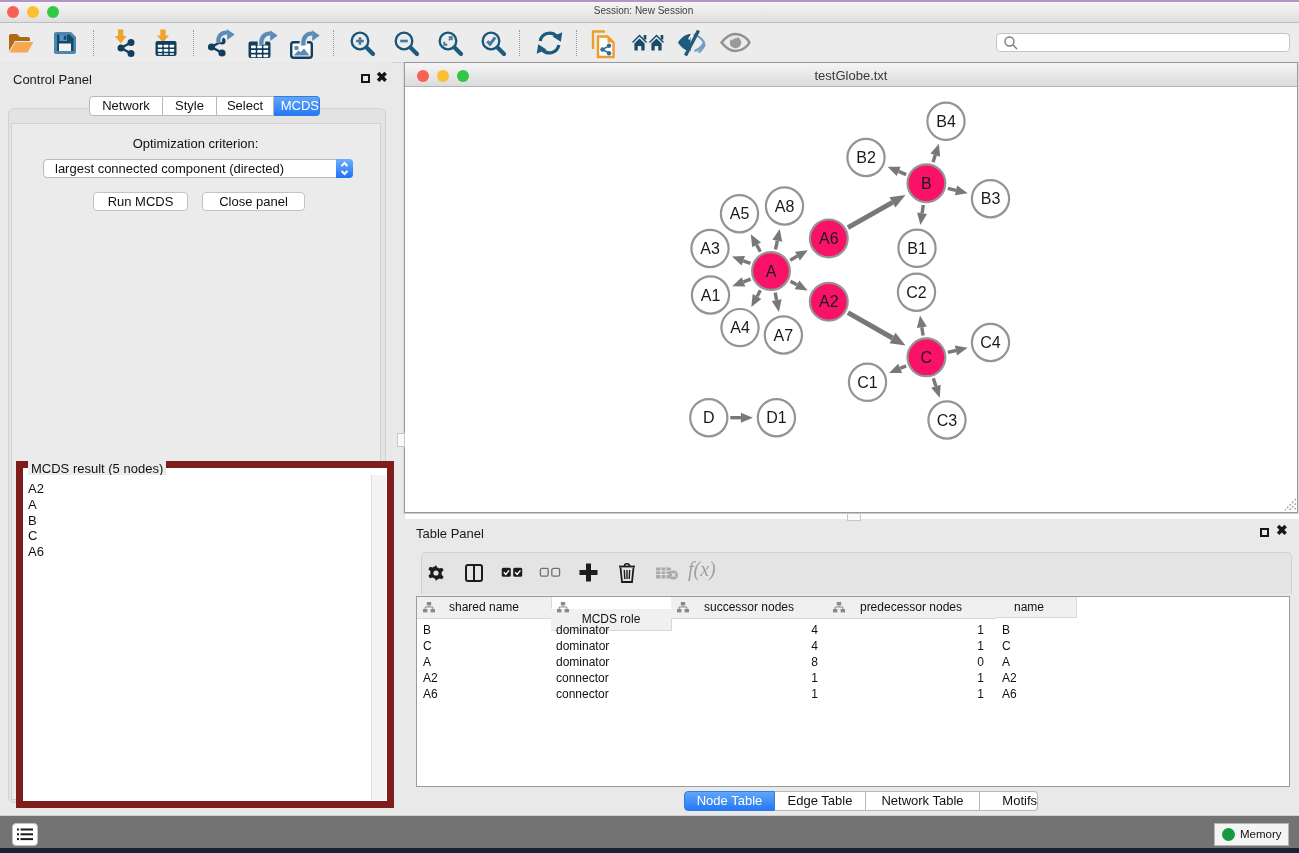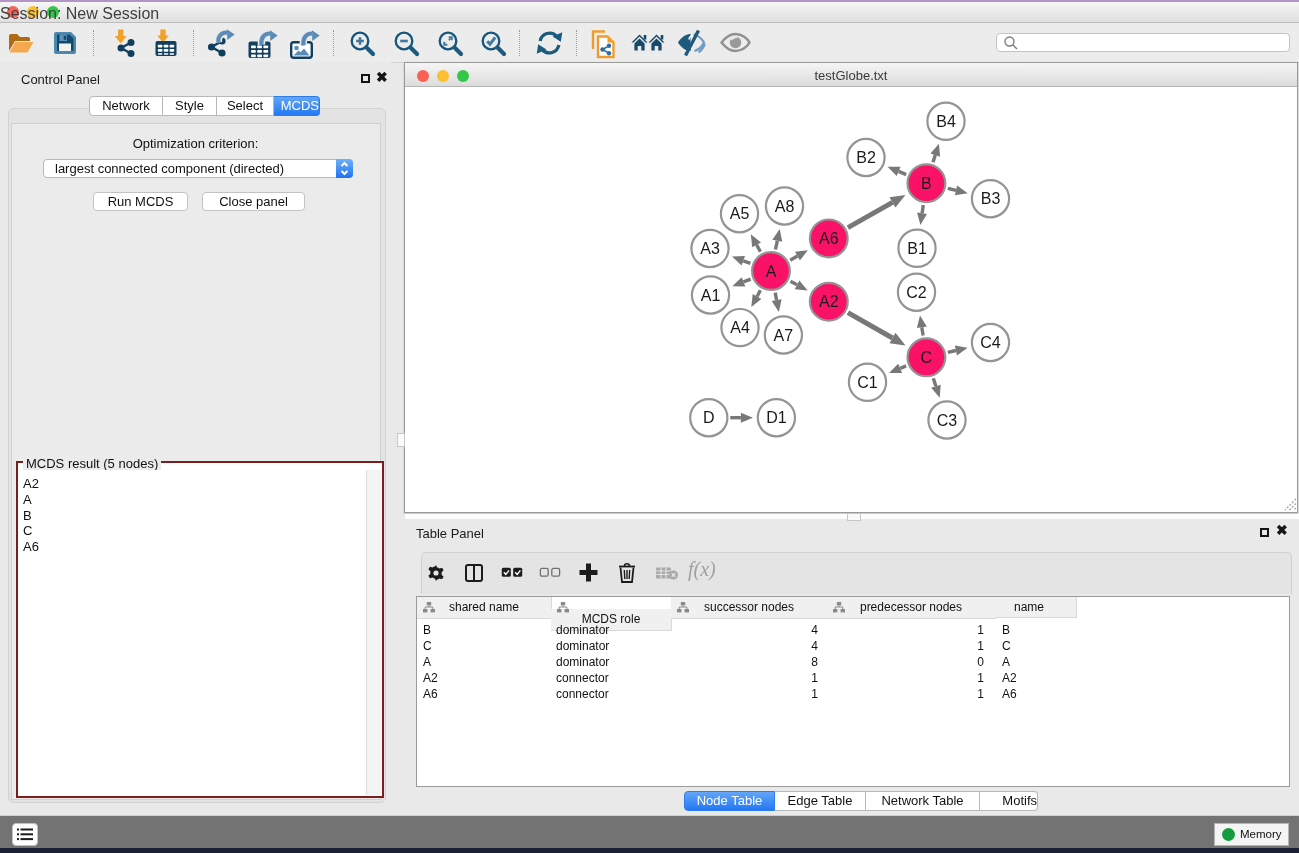--- a/index.html
+++ b/index.html
@@ -2,42 +2,42 @@
 <html><head>
 <meta charset="utf-8">
 <style>
   html,body{margin:0;padding:0;}
   body{width:1299px;height:853px;overflow:hidden;font-family:"Liberation Sans",sans-serif;}
   #root{position:relative;width:1299px;height:853px;background:#e9e9e9;overflow:hidden;}
   .abs{position:absolute;}
   
   #wallpaper-top{left:0;top:0;width:1299px;height:2px;background:#b195c5;}
   #titlebar{left:0;top:1px;width:1299px;height:21px;background:linear-gradient(#f7f7f7,#dfdfdf);border-bottom:1px solid #bdbdbd;}
-  #titlebar .title{position:absolute;left:0;right:12px;top:4px;text-align:left;font-size:16px;color:#404040;}
+  #titlebar .title{position:absolute;left:0;right:12px;top:4px;text-align:center;font-size:10px;color:#404040;}
   .tl{position:absolute;width:12px;height:12px;border-radius:50%;}
   #toolbar{left:0;top:23px;width:1299px;height:39px;background:#ececec;border-bottom:1px solid #d2d2d2;}
   .tsep{position:absolute;top:7px;height:26px;width:0;border-left:1px dotted #9a9a9a;}
   .ticon{position:absolute;top:6px;}
   #searchbox{position:absolute;left:996px;top:10px;width:292px;height:17px;background:#fff;border:1px solid #c4c4c4;border-radius:4px;}
   
   #cpanel{left:0;top:62px;width:391px;height:753px;background:#e9e9e9;}
   .pheader{font-size:13px;color:#1a1a1a;}
   .fbtn{position:absolute;width:5px;height:5px;border:2px solid #151515;background:transparent;}
   .xbtn{position:absolute;font-size:14px;font-weight:bold;color:#151515;}
   .tabrow{position:absolute;display:flex;z-index:5;padding-left:12px;}
   .tab{height:18px;line-height:18px;background:#fff;border:1px solid #b8b8b8;border-left:none;font-size:13px;color:#111;text-align:center;padding:0;}
   .tab.first{border-left:1px solid #b8b8b8;border-radius:4px 0 0 4px;}
   .tab.last{border-radius:0 4px 4px 0;text-align:right;}
   .tab.sel{background:linear-gradient(#63a6f8,#2478f4);color:#fff;border-color:#2e7bea;}
   #cp-outer{left:8px;top:46px;width:376px;height:693px;border:1px solid #d2d2d2;border-radius:6px;background:#e3e3e3;}
   #cp-inner{width:368px;height:675px;border:1px solid #d0d0d0;background:#ebebeb;}
   .btn{position:absolute;background:#fff;border:1px solid #c3c3c3;border-radius:4px;font-size:13px;color:#111;text-align:center;}
   #mcds-select{left:34px;top:50px;width:297px;height:17px;background:#fff;border:1px solid #b9b9b9;border-radius:4px;font-size:13px;color:#111;line-height:17px;padding-left:11px;}
   #mcds-stepper{position:absolute;right:-1px;top:-1px;width:17px;height:19px;border-radius:0 4px 4px 0;background:linear-gradient(#6eb0f9,#1f72f3);}
-  #mcds-fieldset{left:16px;top:399px;width:364px;height:333px;border:2px solid #7f1d1d;background:#fff;}
+  #mcds-fieldset{left:16px;top:399px;width:364px;height:333px;border:7px solid #7f1d1d;background:#fff;}
   #mcds-legend{position:absolute;left:5px;top:-7px;background:#ebebeb;padding:0 3px;font-size:13px;color:#111;}
   #mcds-list{position:absolute;left:1px;top:7px;right:15px;bottom:1px;background:#fff;font-size:13px;color:#111;line-height:15.8px;padding:6px 0 0 4px;}
   #mcds-scroll{position:absolute;right:1px;top:7px;width:14px;bottom:1px;background:#f3f3f3;border-left:1px solid #dedede;}
   
   #netwin{left:404px;top:62px;width:892px;height:449px;background:#fff;border:1px solid #999;box-shadow:0 1px 2px rgba(0,0,0,0.18);}
   #nw-title{position:absolute;left:0;top:0;right:0;height:23px;background:linear-gradient(#f5f5f5,#dcdcdc);border-bottom:1px solid #b5b5b5;}
   #nw-title .title{position:absolute;left:0;right:0;top:5px;text-align:center;font-size:13px;color:#3a3a3a;}
   #nw-canvas{position:absolute;left:0;top:24px;right:0;bottom:0;background:#fff;}
   
   #tpanel{left:405px;top:514px;width:894px;height:301px;background:#e9e9e9;}
@@ -202,21 +202,21 @@
       <path d="M11.5 11 A 5 5 0 0 1 17 8.5" fill="none" stroke="#e9e9e9" stroke-width="1.6"></path>
     </svg>
     <div id="searchbox">
       <svg width="16" height="16" viewBox="0 0 16 16" style="position:absolute;left:6px;top:1px;">
         <circle cx="6.5" cy="6.5" r="4.5" fill="none" stroke="#7d7d7d" stroke-width="1.4"></circle>
         <path d="M10 10 L14 14" stroke="#7d7d7d" stroke-width="1.4"></path>
       </svg>
     </div>
   </div>
   <div class="abs" id="cpanel">
-    <div class="pheader abs" style="left:13px;top:10px;margin-left:8px;">Control Panel</div>
+    <div class="pheader abs" style="left:13px;top:10px;">Control Panel</div>
     <div class="fbtn" style="left:361px;top:12px;"></div>
     <div class="xbtn" style="left:376px;top:7px;">✖</div>
     <div class="tabrow" style="left:77px;top:34px;">
       <div class="tab first" style="width:72px;">Network</div>
       <div class="tab" style="width:53px;">Style</div>
       <div class="tab" style="width:56px;">Select</div>
       <div class="tab sel last" style="width:45px;">MCDS</div>
     </div>
     <div class="abs" id="cp-outer"></div>
     <div class="abs" id="cp-inner" style="left:11px;top:61px;"></div>

